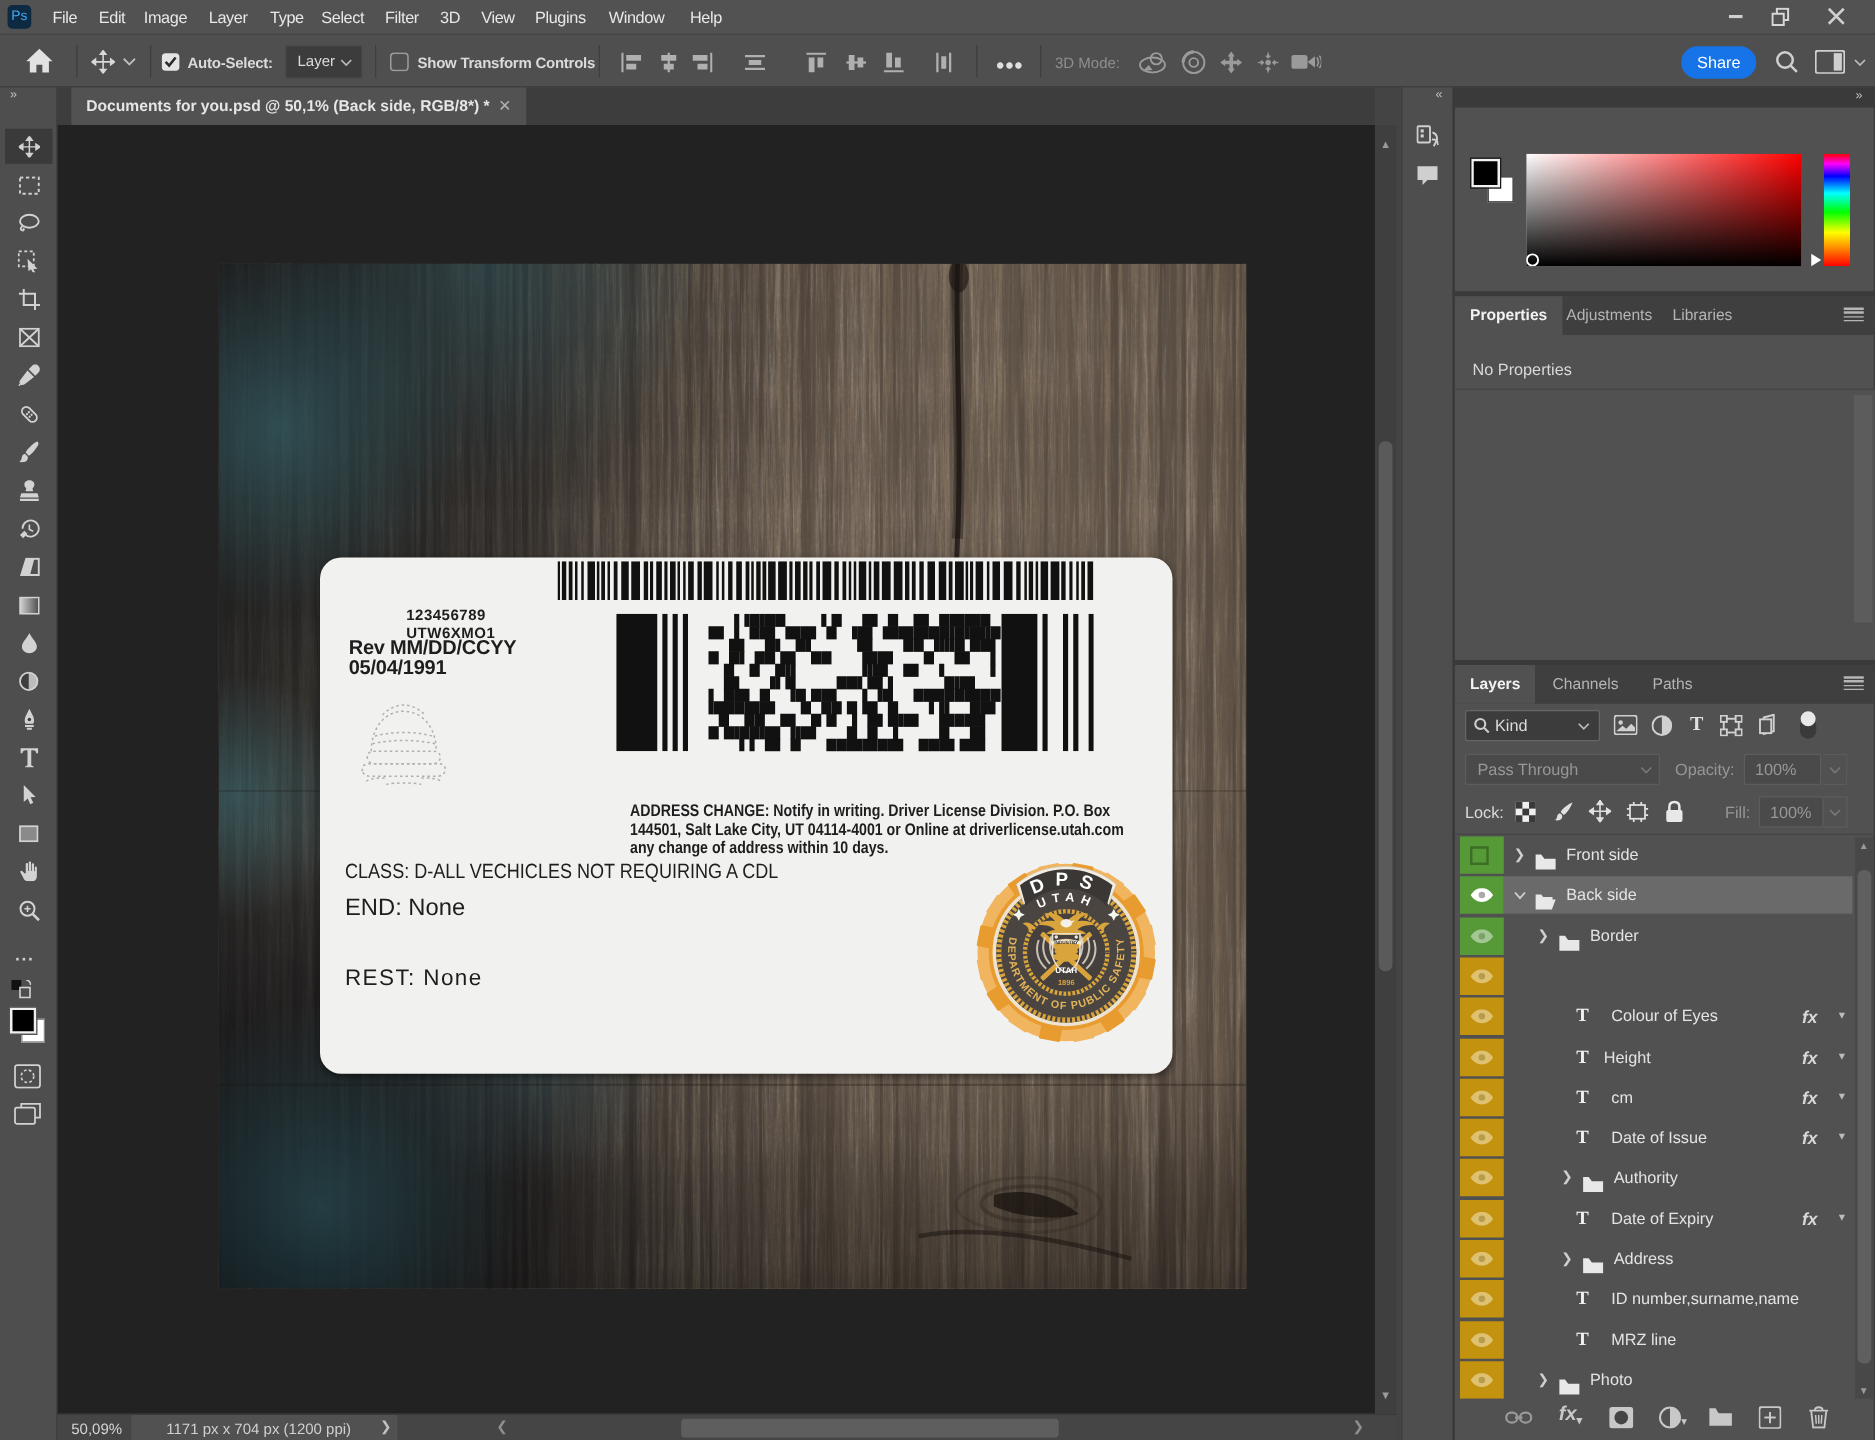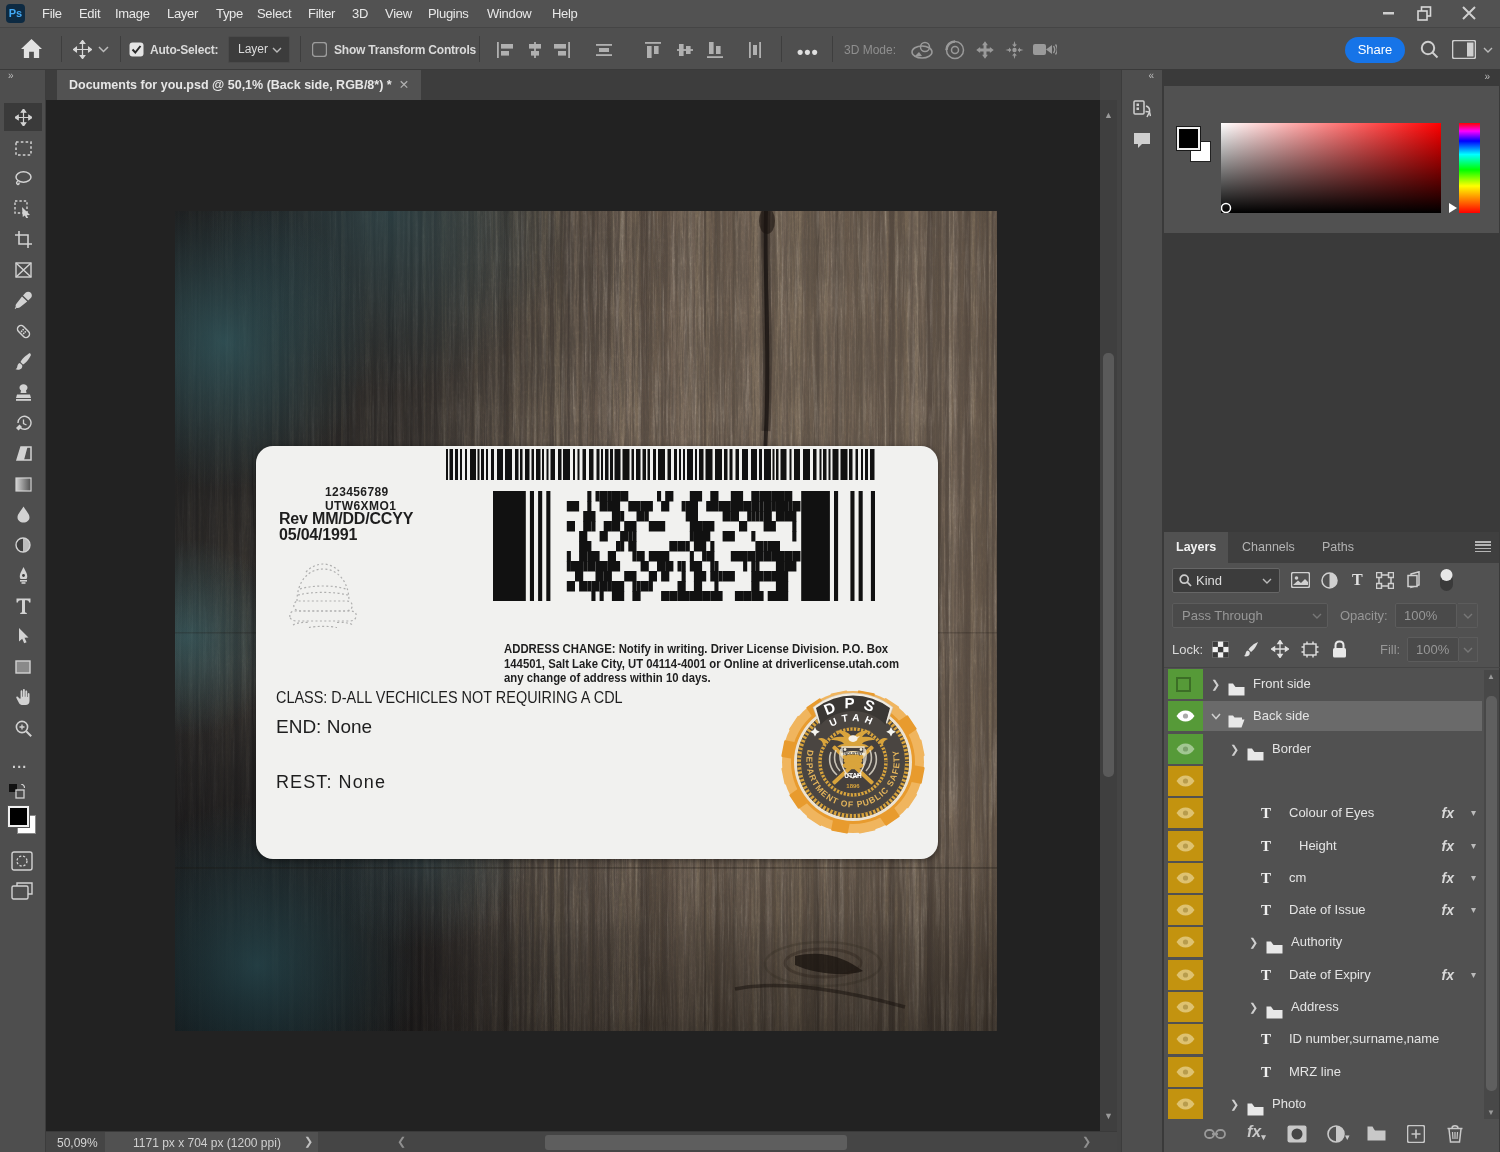--- a/index.html
+++ b/index.html
@@ -1,20 +1,20 @@
 <!DOCTYPE html>
 <html><head><meta charset="utf-8"><style>
 *{margin:0;padding:0;box-sizing:border-box}
 html,body{width:1500px;height:1152px;overflow:hidden}
 body{position:relative;background:#444444;font-family:"Liberation Sans",sans-serif;-webkit-font-smoothing:antialiased}
 .abs{position:absolute}
 
 #menubar{position:absolute;left:0;top:0;width:1500px;height:27px;background:#525252;color:#e8e8e8;font-size:13px}
 #menubar .mi{position:absolute;top:6px}
-#pslogo{position:absolute;left:6px;top:4px;width:19px;height:19px;background:#0d2a42;border-radius:4px;color:#42a9f5;font-size:11px;font-weight:bold;text-align:center;line-height:19px}
+#pslogo{position:absolute;left:6px;top:4px;width:19px;height:19px;background:#0d2a42;border-radius:4px;color:#42a9f5;font-size:11px;font-weight:normal;text-align:center;line-height:19px}
 .winbtn{position:absolute;top:0;height:24px;color:#cfcfcf}
 
 #optbar{position:absolute;left:0;top:27px;width:1500px;height:43px;background:#4f4f4f;border-top:1px solid #454545;border-bottom:1px solid #3a3a3a;color:#dadada;font-size:12px}
 .vsep{position:absolute;top:8px;height:26px;width:1px;background:#3e3e3e}
 .obtxt{position:absolute;top:15px}
 
 #toolbar{position:absolute;left:0;top:70px;width:46px;height:1082px;background:#4e4e4e;border-right:1px solid #3c3c3c}
 .tool{position:absolute;left:4px;width:38px;height:28px;display:flex;align-items:center;justify-content:center}
 .tool svg{display:block}
 
@@ -1104,20 +1104,37 @@
 <stop offset="0.35" stop-color="#0ff"></stop>
             <stop offset="0.52" stop-color="#0f0"></stop>
             <stop offset="0.7" stop-color="#ff0"></stop>
             <stop offset="1" stop-color="#f00"></stop>
 </linearGradient>
         </defs>
         <rect width="21" height="90" fill="url(#hue)"></rect>
       </svg><path><svg class="abs" style="left:284px;top:116px" width="10" height="12">
           <path d="M1 1 L9 6 L1 11 Z" fill="#fff"></path>
         </svg></path></div>
+    <div class="panel" style="top:167px;height:291px">
+      <div class="ptabs">
+<div class="ptab act" style="left:0;padding:0 12px">Properties</div>
+<span class="ptlbl" style="left:89px">Adjustments</span>
+<span class="ptlbl" style="left:174px">Libraries</span>
+<div class="hamb">
+          <div></div>
+          <div></div>
+          <div></div>
+          <div></div>
+        </div>
+</div>
+      <div class="abs" style="left:14px;top:51px;color:#d8d8d8;font-size:13px">No Properties</div>
+      <div class="abs" style="left:0;top:74px;width:336px;height:1px;background:#464646"></div>
+      <div class="abs" style="left:0;top:75px;width:336px;height:216px;background:#515151"></div>
+      <div class="abs" style="left:319px;top:79px;width:15px;height:182px;background:#5c5c5c"></div>
+    </div>
     <div class="panel" style="top:462px;height:620px">
       <div class="ptabs">
 <div class="ptab act" style="left:0;padding:0 12px">Layers</div>
 <span class="ptlbl" style="left:78px">Channels</span>
 <span class="ptlbl" style="left:158px">Paths</span>
 <div class="hamb">
           <div></div>
           <div></div>
           <div></div>
           <div></div>
@@ -1276,21 +1293,21 @@
         </div>
         <div class="lrow" style="top:162px">
           <div class="eye y">
             <div style="position:absolute;left:8px;top:9px"><svg width="19" height="12" viewBox="0 0 19 12" style="opacity:0.45">
                 <path d="M0.5 6 C3 2 6 0.5 9.5 0.5 C13 0.5 16 2 18.5 6 C16 10 13 11.5 9.5 11.5 C6 11.5 3 10 0.5 6 Z" fill="#fffbe8"></path>
                 <circle cx="9.5" cy="6" r="2.6" fill="#00000055"></circle>
               </svg></div>
           </div>
           <div class="body" style="">
             <span style="position:absolute;left:58px;top:7px;line-height:16px"><span style="font-family:'Liberation Serif',serif;font-weight:bold;font-size:15px;color:#f0f0f0">T</span></span>
-            <span style="position:absolute;left:96px;top:0;line-height:30px">Height</span>
+            <span style="position:absolute;left:80px;top:0;line-height:30px">Height</span>
             <span class="fxl">fx</span>
             <span class="fxc">▾</span>
           </div>
         </div>
         <div class="lrow" style="top:194px">
           <div class="eye y">
             <div style="position:absolute;left:8px;top:9px"><svg width="19" height="12" viewBox="0 0 19 12" style="opacity:0.45">
                 <path d="M0.5 6 C3 2 6 0.5 9.5 0.5 C13 0.5 16 2 18.5 6 C16 10 13 11.5 9.5 11.5 C6 11.5 3 10 0.5 6 Z" fill="#fffbe8"></path>
                 <circle cx="9.5" cy="6" r="2.6" fill="#00000055"></circle>
               </svg></div>

